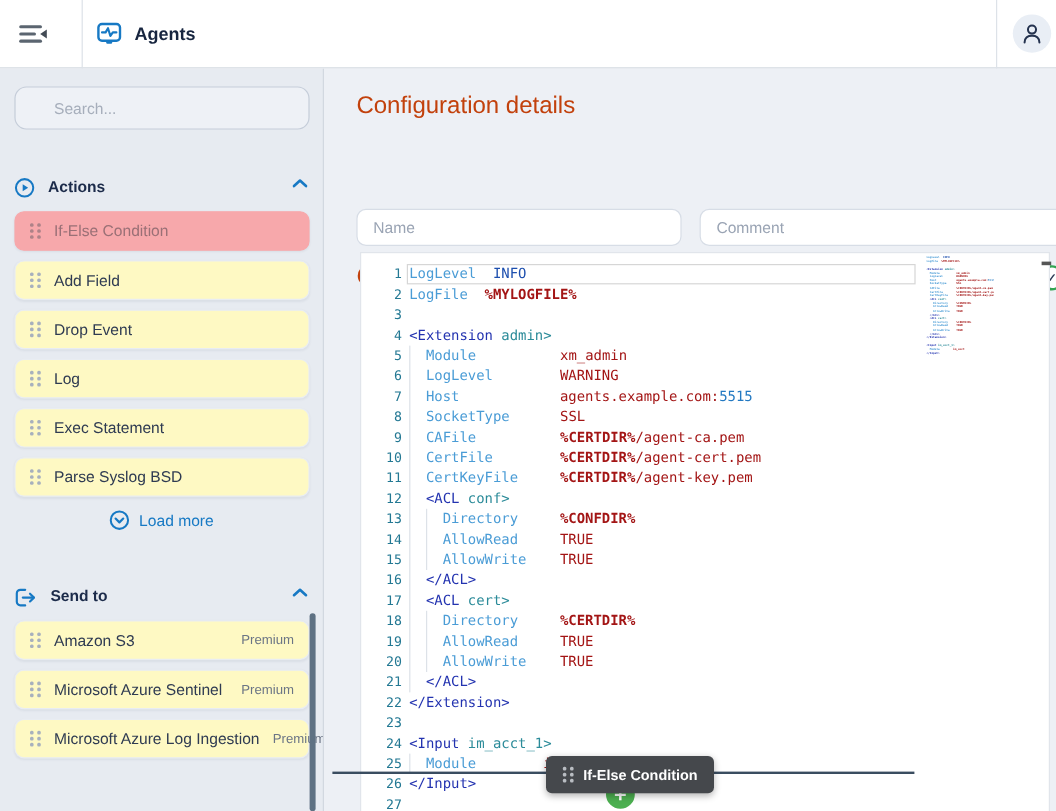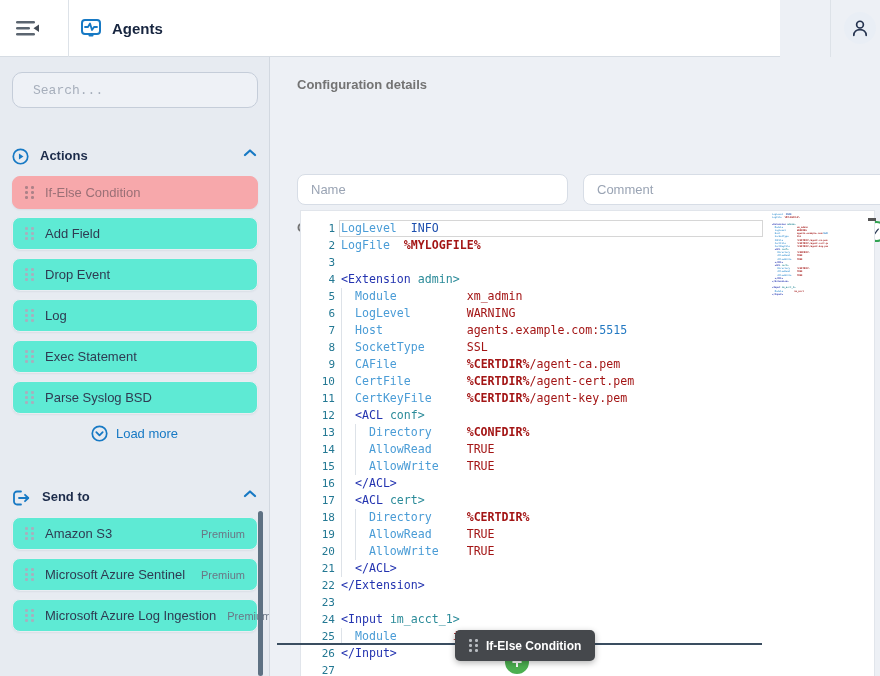--- a/index.html
+++ b/index.html
@@ -1,49 +1,49 @@
 <!DOCTYPE html>
 <html><head>
 <meta charset="utf-8">
 <style>
   * { margin:0; padding:0; box-sizing:border-box; }
   html,body { width:880px; height:676px; overflow:hidden; }
   body { font-family:"Liberation Sans", sans-serif; background:#edf0f5; position:relative; color:#1c2b4a; }
 
   
-  .topbar { position:absolute; left:0; top:0; width:780px; height:57px; background:#fff; border-bottom:1px solid #d6dce3; z-index:30; }
+  .topbar { position:absolute; left:0; top:0; width:880px; height:57px; background:#fff; border-bottom:1px solid #d6dce3; z-index:30; }
   .collapse-btn { position:absolute; left:15px; top:14px; width:34px; height:28px; background:none; border:none; cursor:pointer; }
   .topbar-divider1 { position:absolute; left:68px; top:0; width:1px; height:57px; background:#dde2e8; }
   .brand { position:absolute; left:79px; top:16px; display:flex; align-items:center; gap:9px; }
   .brand-title { font-size:15px; font-weight:bold; color:#17253f; }
   .topbar-divider2 { position:absolute; left:830px; top:0; width:1px; height:57px; background:#dde2e8; }
   .avatar-btn { position:absolute; left:844px; top:12px; width:32px; height:32px; border-radius:50%; background:#e9eef5; border:none; display:flex; align-items:center; justify-content:center; cursor:pointer; }
 
   
   .sidebar { position:absolute; left:0; top:57px; width:270px; height:619px; background:#e7ebf1; border-right:1px solid #d2d8e0; padding:15px 12px 0 12px; overflow:hidden; z-index:10; }
-  .search { width:246px; height:36px; border-radius:10px; border:1px solid #c5cdd9; background:#eef1f6; padding:0 20px; font-size:13px; color:#47536a; outline:none;font-family:Liberation Mono, monospace; }
+  .search { width:246px; height:36px; border-radius:10px; border:1px solid #c5cdd9; background:#eef1f6; padding:0 32px; font-size:13px; color:#47536a; outline:none; }
   .search::placeholder { color:#a6aebb; }
   .section-header { margin-top:40px; height:22px; display:flex; gap:11px; cursor:pointer; }
   .section-header.send { margin-top:45px; }
   .section-label { font-size:13px; font-weight:bold; color:#1c2b4a; flex:1; }
   .cards { margin-top:6px; }
-  .card { width:246px; height:33px; background:#5eead4; border:1px solid #e9edf2; border-radius:8px; margin-bottom:8px; display:flex; align-items:center; padding:0 12px; gap:11px; box-shadow:0 1px 2px rgba(20,40,70,.06); cursor:grab; }
+  .card { width:246px; height:33px; background:#fef9c3; border:1px solid #e9edf2; border-radius:8px; margin-bottom:8px; display:flex; align-items:center; padding:0 12px; gap:11px; box-shadow:0 1px 2px rgba(20,40,70,.06); cursor:grab; }
   .card .label { font-size:13px; color:#2f3b52; flex:1; white-space:nowrap; }
   .card.highlight { background:#f7a8ab; border-color:#f7a8ab; }
   .card.highlight .label { color:#9a7076; }
   .badge { font-size:11px; color:#6b7585; }
   .dots { display:inline-grid; grid-template-columns:3px 3px; grid-auto-rows:3px; gap:2px 3px; }
   .dots i { width:2.5px; height:2.5px; border-radius:50%; background:#a7b0bd; }
   .card.highlight .dots i { background:#ad8288; }
   .load-more { margin-top:5px; height:22px; display:flex; align-items:center; justify-content:center; gap:8px; color:#1779c4; font-size:13px; background:none; border:none; width:100%; cursor:pointer; }
   .side-scrollbar { position:absolute; left:258px; top:454px; width:5px; height:165px; background:#5e7183; border-radius:3px; }
 
   
   .main { position:absolute; left:270px; top:57px; width:610px; height:619px; overflow:hidden; }
-  .h-main { font-size:13px; font-weight:bold; color:#737373; }
+  .h-main { font-size:20px; font-weight:normal; color:#c2410c; }
   #details-title { position:absolute; left:27px; top:20px; }
   .field { position:absolute; top:117px; height:31px; border:1px solid #d7dde6; border-radius:8px; background:#fff; font-size:13px; color:#47536a; padding:0 13px; outline:none; }
   .field::placeholder { color:#9aa4b4; }
   #name-field { left:27px; width:271px; }
   #comment-field { left:313px; width:330px; }
   #text-title { position:absolute; left:27px; top:163px; }
   .toggle-row { position:absolute; top:163px; left:0; width:620px; height:22px; }
   .toggle-label { position:absolute; right:55px; top:3px; font-size:13px; color:#8b93a3; white-space:nowrap; }
   .toggle { position:absolute; left:575px; top:1px; width:42px; height:21px; border-radius:11px; background:#33a352; border:none; cursor:pointer; }
   .toggle-knob { position:absolute; right:2px; top:2px; width:17px; height:17px; border-radius:50%; background:#fff; display:flex; align-items:center; justify-content:center; font-size:10px; color:#2b3a55; font-weight:bold; }

